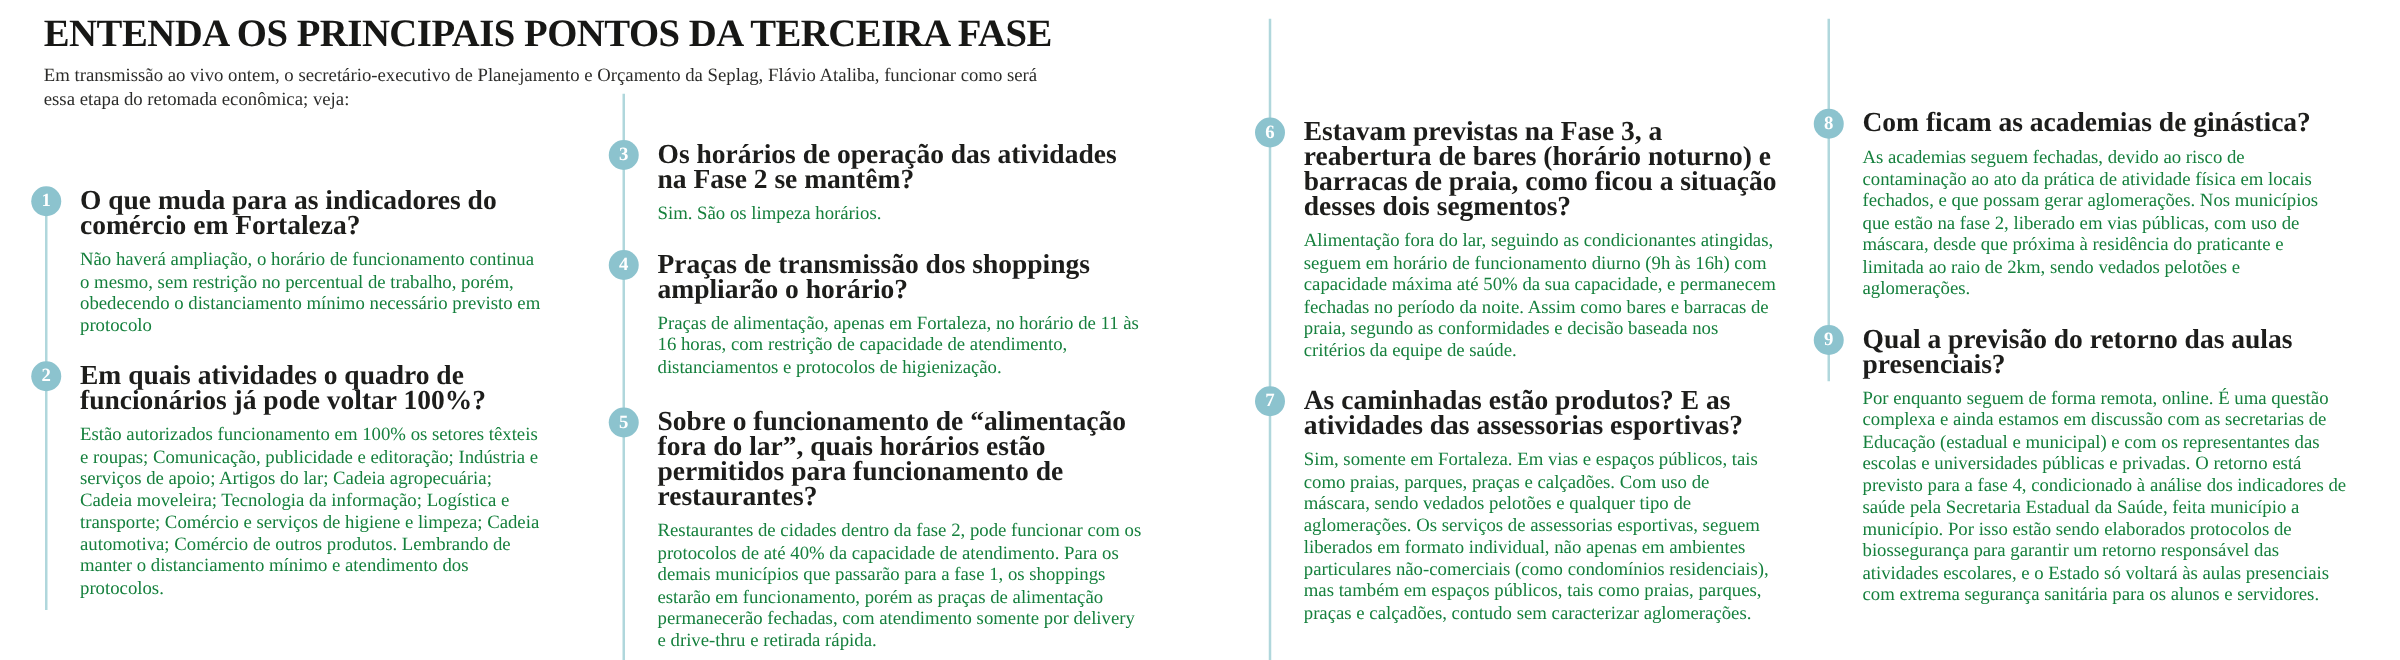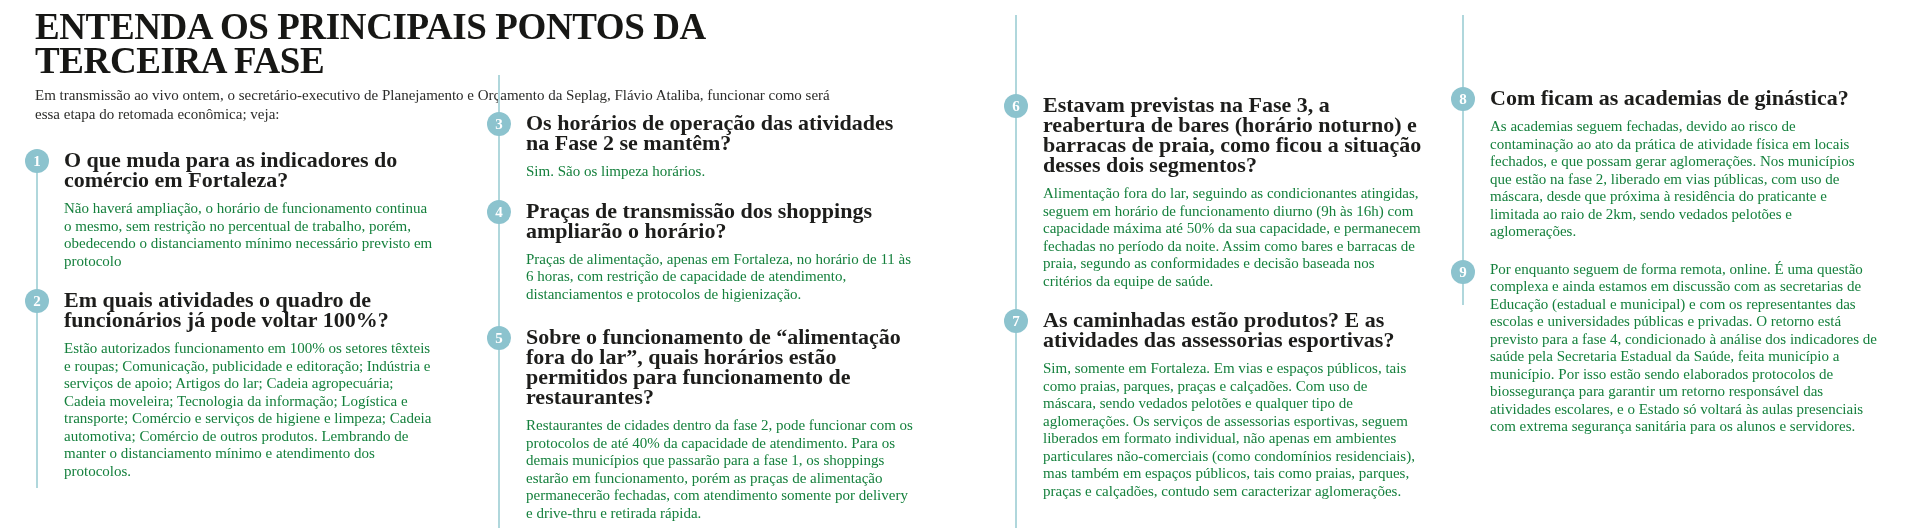--- a/index.html
+++ b/index.html
@@ -1,21 +1,21 @@
 <!DOCTYPE html>
 <html><head>
 <meta charset="utf-8">
 <style>
   * { margin: 0; padding: 0; box-sizing: border-box; }
   html, body { width: 1920px; height: 528px; background: #ffffff; overflow: hidden; }
   body { font-family: "Liberation Serif", "DejaVu Serif", serif; color: #1e1e1c; position: relative; }
 
   .header { position: absolute; left: 35px; top: 10px; width: 820px; }
   .title {
-    font-size: 37px; font-weight: 700; letter-spacing: -0.4px;
+    font-size: 31px; font-weight: 700; letter-spacing: -0.4px;
     color: #171715; line-height: 34px;
   }
   .subtitle { margin-top: 8px; font-size: 15px; line-height: 19px; color: #2c2c2a; }
   .subtitle span { display: block; }
 
   .col { position: absolute; }
   .col-1 { left: 64px;   top: 150px; width: 372px; }
   .col-2 { left: 526px;  top: 113px; width: 392px; }
   .col-3 { left: 1043px; top: 95px;  width: 380px; }
   .col-4 { left: 1490px; top: 88px;  width: 388px; }
@@ -74,21 +74,21 @@
 
   <div class="qa">
     <div class="badge">3</div>
     <h3 class="qa-q">Os horários de operação das atividades na Fase 2 se mantêm?</h3>
     <p class="qa-a">Sim. São os limpeza horários.</p>
   </div>
 
   <div class="qa">
     <div class="badge">4</div>
     <h3 class="qa-q">Praças de transmissão dos shoppings ampliarão o horário?</h3>
-    <p class="qa-a">Praças de alimentação, apenas em Fortaleza, no horário de 11 às 6 horas, com restrição de capacidade de atendimento, distanciamentos e protocolos de higienização.</p>
+    <p class="qa-a">Praças de alimentação, apenas em Fortaleza, no horário de 11 às 16 horas, com restrição de capacidade de atendimento, distanciamentos e protocolos de higienização.</p>
   </div>
 
   <div class="qa qa-q5-gap">
     <div class="badge">5</div>
     <h3 class="qa-q">Sobre o funcionamento de “alimentação fora do lar”, quais horários estão permitidos para funcionamento de restaurantes?</h3>
     <p class="qa-a">Restaurantes de cidades dentro da fase 2, pode funcionar com os protocolos de até 40% da capacidade de atendimento. Para os demais municípios que passarão para a fase 1, os shoppings estarão em funcionamento, porém as praças de alimentação permanecerão fechadas, com atendimento somente por delivery e drive-thru e retirada rápida.</p>
   </div>
 </div>
 
 <div class="col col-3">
@@ -111,15 +111,16 @@
   <div class="vline vline-4"></div>
 
   <div class="qa">
     <div class="badge">8</div>
     <h3 class="qa-q">Com ficam as academias de ginástica?</h3>
     <p class="qa-a">As academias seguem fechadas, devido ao risco de contaminação ao ato da prática de atividade física em locais fechados, e que possam gerar aglomerações. Nos municípios que estão na fase 2, liberado em vias públicas, com uso de máscara, desde que próxima à residência do praticante e limitada ao raio de 2km, sendo vedados pelotões e aglomerações.</p>
   </div>
 
   <div class="qa">
     <div class="badge">9</div>
+    <h3 class="qa-q">Qual a previsão do retorno das aulas presenciais?</h3>
     <p class="qa-a">Por enquanto seguem de forma remota, online. É uma questão complexa e ainda estamos em discussão com as secretarias de Educação (estadual e municipal) e com os representantes das escolas e universidades públicas e privadas. O retorno está previsto para a fase 4, condicionado à análise dos indicadores de saúde pela Secretaria Estadual da Saúde, feita município a município. Por isso estão sendo elaborados protocolos de biossegurança para garantir um retorno responsável das atividades escolares, e o Estado só voltará às aulas presenciais com extrema segurança sanitária para os alunos e servidores.</p>
   </div>
 </div>
 
 </body></html>

